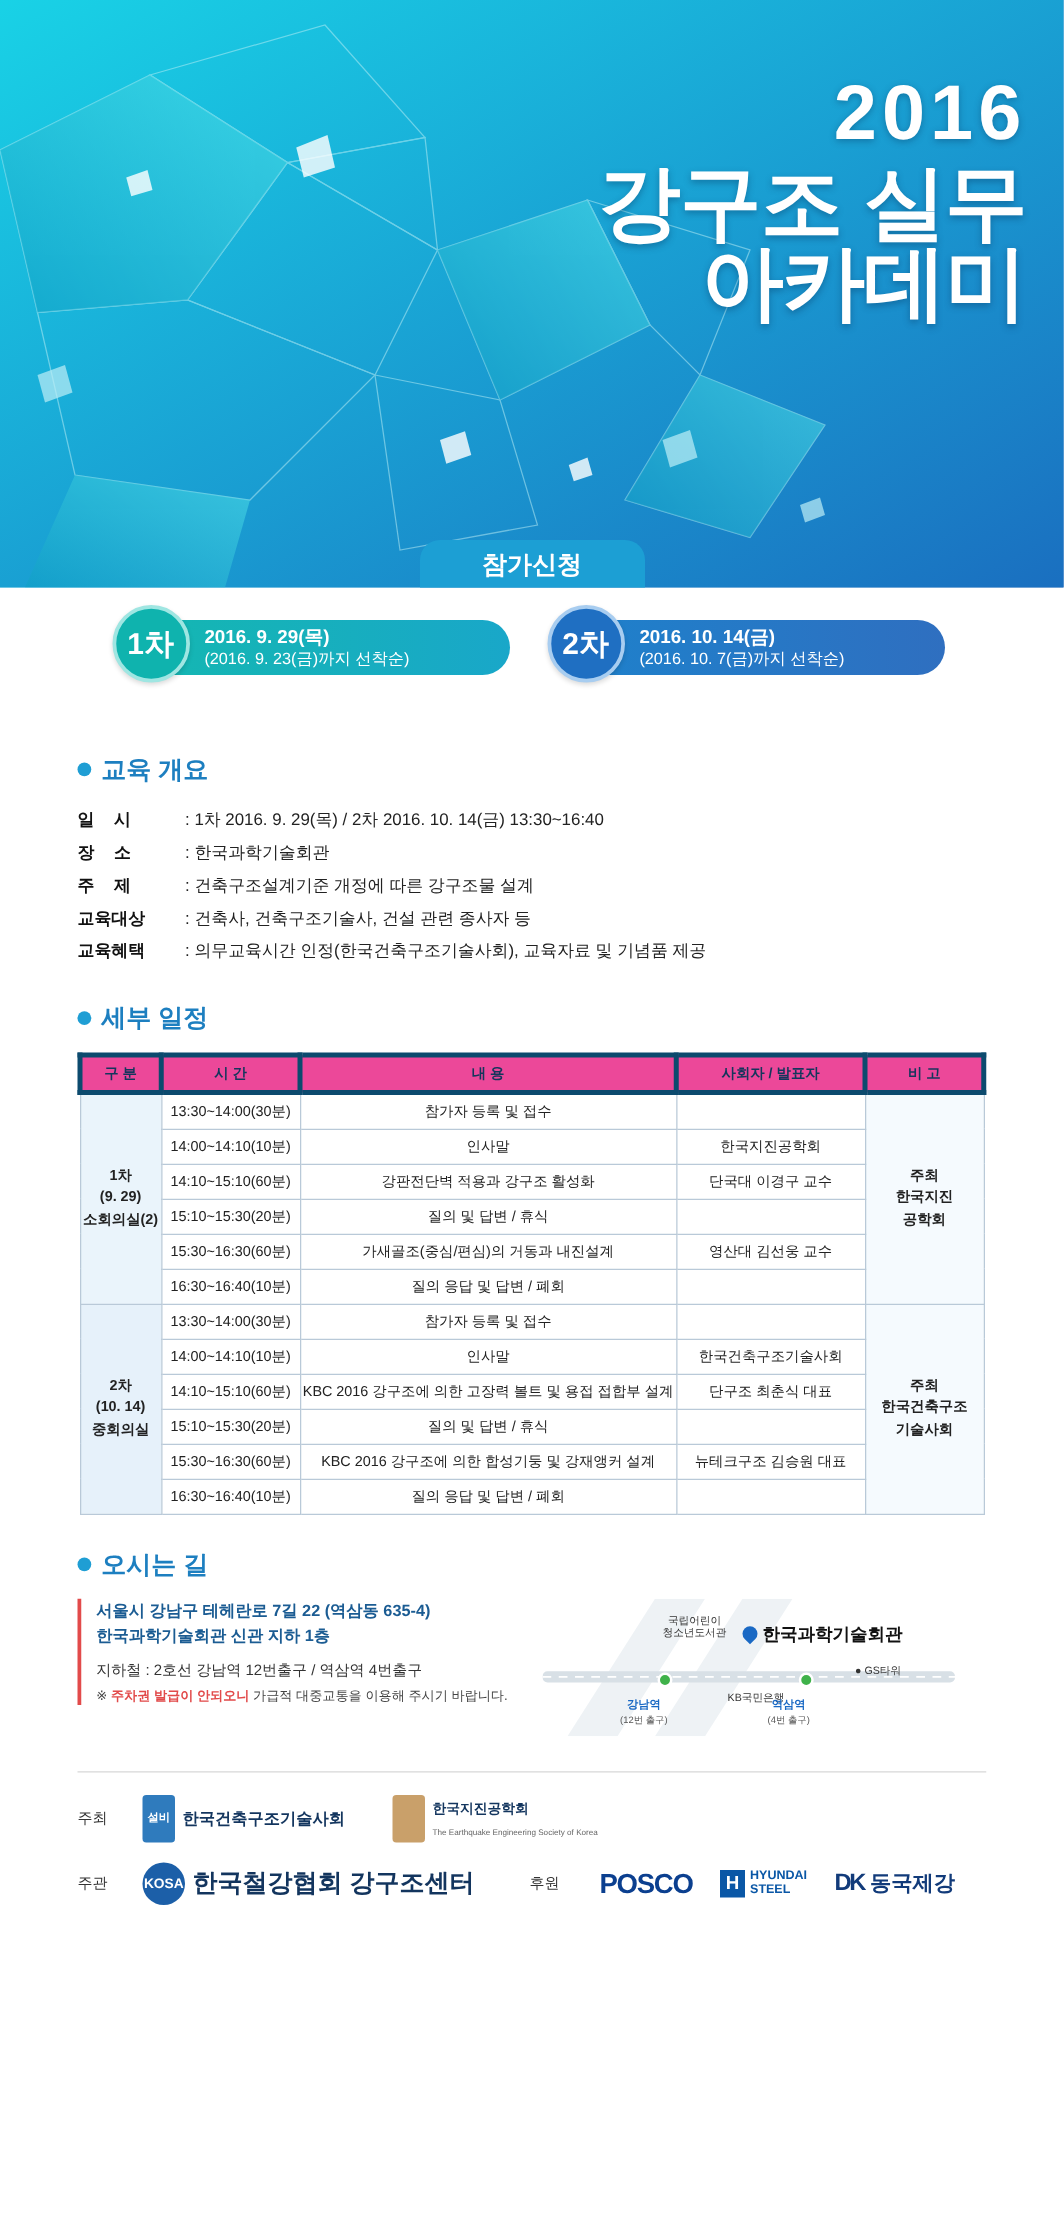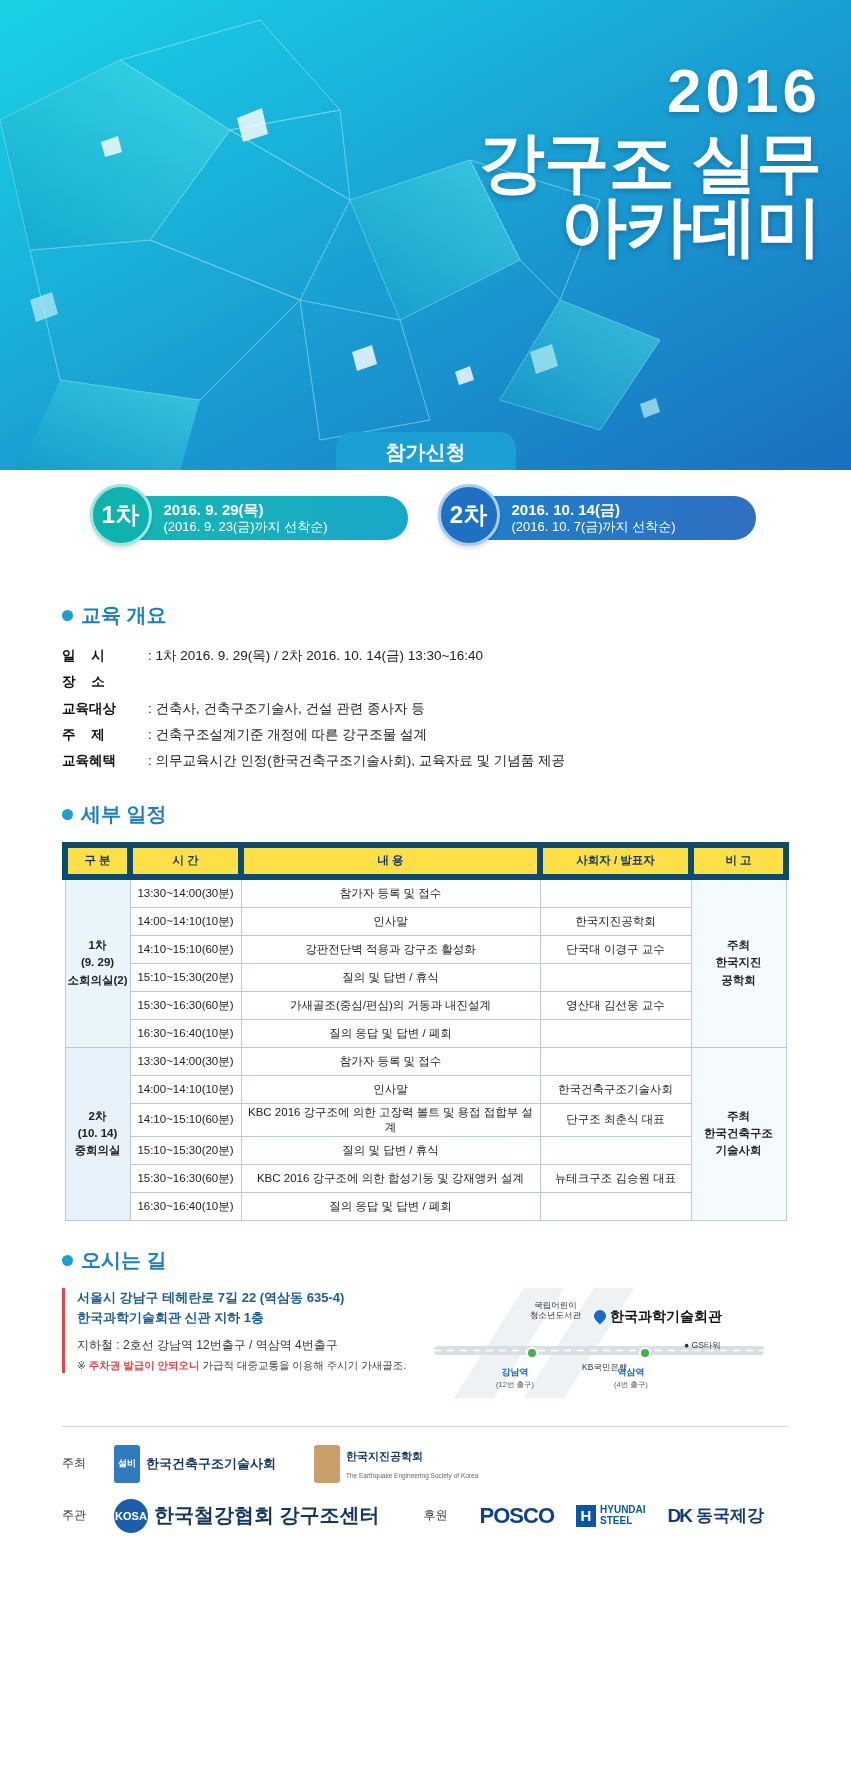--- a/index.html
+++ b/index.html
@@ -57,21 +57,21 @@
   .sec-title{font-size:20px;font-weight:bold;color:#1d7fc0;}
 
   .info-row{display:flex;font-size:13.5px;line-height:1.95;}
   .info-k{width:86px;font-weight:bold;color:#111;letter-spacing:6px;}
   .info-k.wide{letter-spacing:0;}
   .info-v{flex:1;color:#222;}
 
   
   table.sched{border-collapse:collapse;width:727px;font-size:11.5px;}
   table.sched th{
-    background:#fde047;border:6px solid #0c4a6e;color:#14365c;font-weight:bold;
+    background:#ec4899;border:4px solid #0c4a6e;color:#14365c;font-weight:bold;
     height:24px;
   }
   table.sched td{border:1px solid #b9c9d8;height:25px;text-align:center;color:#222;}
   td.sess-cell{background:#eaf4fb;font-weight:bold;line-height:1.5;width:62px;}
   td.sess-cell.b{background:#e6f1fa;}
   td.note-cell{background:#f5fafe;font-weight:bold;line-height:1.5;width:92px;color:#c0392b;}
   td.time{width:108px;}
   td.host{width:148px;}
   td.content-c{text-align:center;}
 
@@ -193,28 +193,29 @@
     <span class="sec-dot"></span>
     <span class="sec-title">교육 개요</span>
   </div>
   <div>
     <div class="info-row">
         <div class="info-k">일 시</div>
         <div class="info-v">: 1차 2016. 9. 29(목) / 2차 2016. 10. 14(금)  13:30~16:40</div>
       </div>
     <div class="info-row">
         <div class="info-k">장 소</div>
+        <div class="info-v">: 한국과학기술회관</div>
+      </div>
+    <div class="info-row">
+        <div class="info-k">주 제</div>
+        <div class="info-v">: 건축구조설계기준 개정에 따른 강구조물 설계</div>
       </div>
     <div class="info-row">
         <div class="info-k wide">교육대상</div>
         <div class="info-v">: 건축사, 건축구조기술사, 건설 관련 종사자 등</div>
-      </div>
-    <div class="info-row">
-        <div class="info-k">주 제</div>
-        <div class="info-v">: 건축구조설계기준 개정에 따른 강구조물 설계</div>
       </div>
     <div class="info-row">
         <div class="info-k wide">교육혜택</div>
         <div class="info-v">: 의무교육시간 인정(한국건축구조기술사회), 교육자료 및 기념품 제공</div>
       </div>
   </div>
 
   <div class="sec-head">
     <span class="sec-dot"></span>
     <span class="sec-title">세부 일정</span>
@@ -306,21 +307,21 @@
   </div>
 
   <div class="map-wrap">
     <div class="addr">
       <div class="a1">
         <div>서울시 강남구 테헤란로 7길 22 (역삼동 635-4)</div>
         <div>한국과학기술회관 신관 지하 1층</div>
       </div>
       <div class="a2">지하철 : 2호선 강남역 12번출구 / 역삼역 4번출구</div>
       <div class="a3">
-        <span>※ </span><b>주차권 발급이 안되오니</b><span> 가급적 대중교통을 이용해 주시기 가새골조.</span>
+        <span>※ </span><b>주차권 발급이 안되오니</b><span> 가급적 대중교통을 이용해 주시기 바랍니다.</span>
       </div>
     </div>
 
     <div class="mapbox">
       <svg width="330" height="110">
         <polygon points="90,0 130,0 60,110 20,110" fill="#eef2f5"></polygon>
         <polygon points="160,0 200,0 130,110 90,110" fill="#eef2f5"></polygon>
         <rect x="0" y="58" width="330" height="9" fill="#d8e0e6" rx="4"></rect>
         <line x1="0" y1="62.5" x2="330" y2="62.5" stroke="#ffffff" stroke-width="1.4" stroke-dasharray="7 6"></line>
       </svg>

